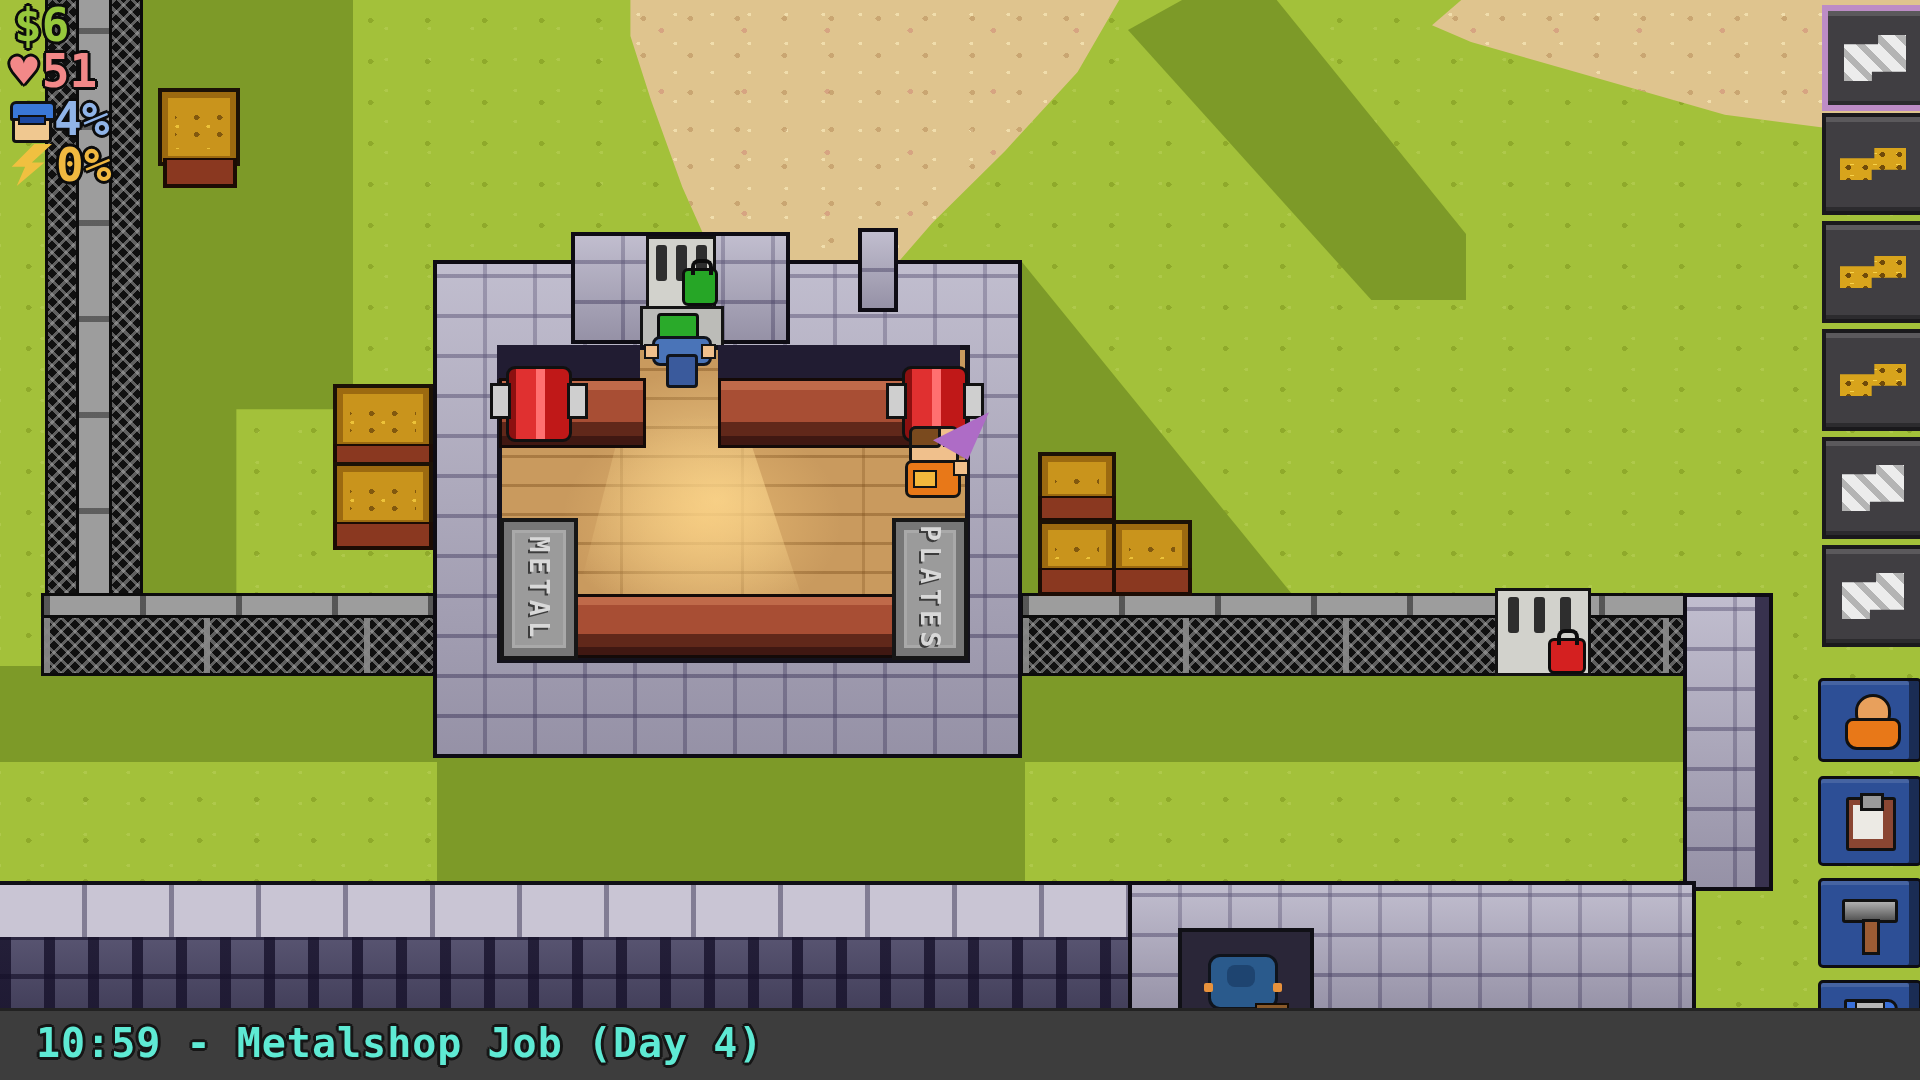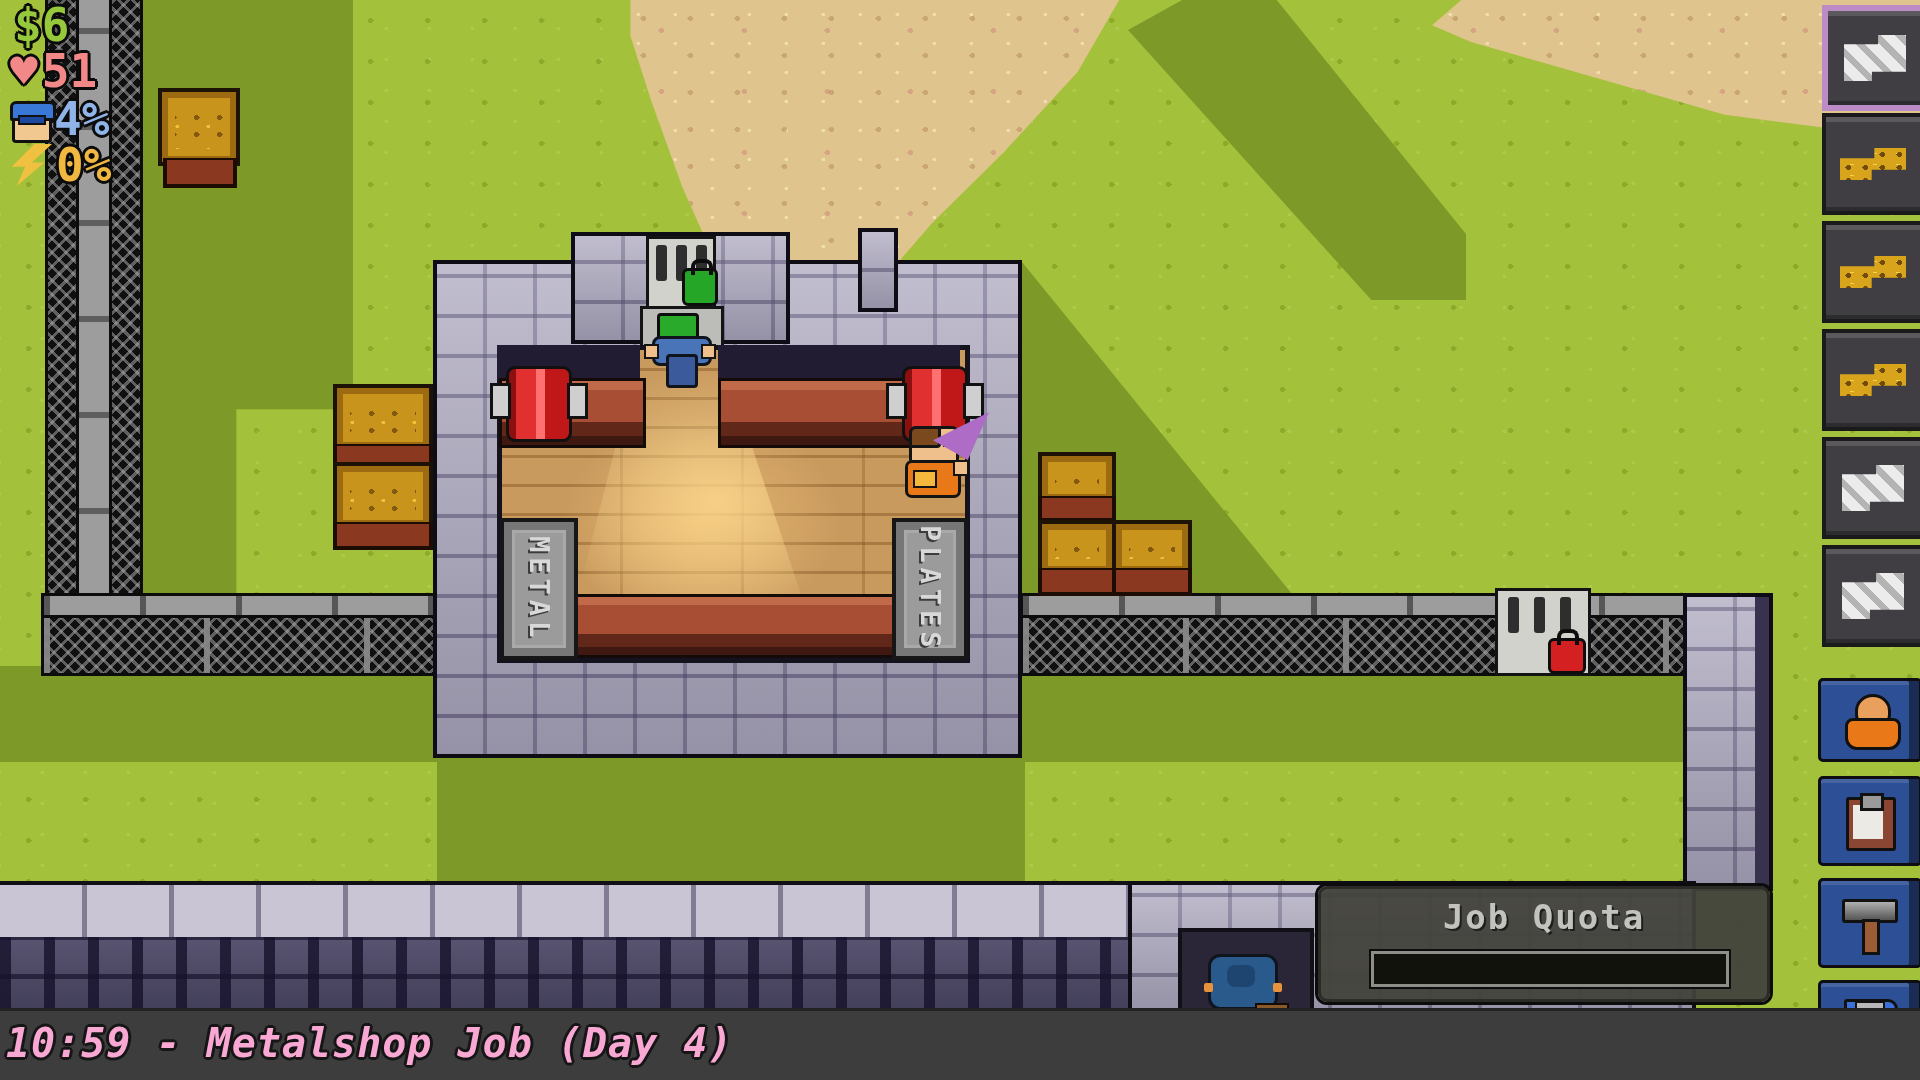--- a/index.html
+++ b/index.html
@@ -112,24 +112,24 @@
     display:flex;align-items:center;justify-content:center;}
   
   #job-quota{background:rgba(66,66,60,.95);border:3px solid #2a2a26;border-radius:9px;
     box-shadow:0 0 0 3px #0c0c0c;}
   #job-quota .title{text-align:center;font-weight:bold;font-size:34px;color:#c2c2be;
     margin-top:8px;letter-spacing:2px;text-shadow:2px 2px 0 #1e1e1c;}
   #quota-bar{position:absolute;left:50px;top:62px;width:352px;height:30px;background:#12120c;
     border:3px solid #8e8e88;box-shadow:0 0 0 2px #0c0c0c;}
   #quota-fill{height:100%;width:0;background:#a6bd1e;}
   #status-bar{background:#3d3d3d;border-bottom:6px solid #191919;box-shadow:0 -3px 0 #222;}
-  #status-bar .txt{font-weight:bold;font-size:40px;line-height:64px;color:#f9a8d4;
-    padding-left:6px;letter-spacing:1px;
+  #status-bar .txt{font-weight:bold;font-size:40px;line-height:64px;color:#5eead4;
+    padding-left:36px;letter-spacing:1px;
     text-shadow:-3px 0 #161616,3px 0 #161616,0 -3px #161616,0 3px #161616,
-      2px 2px #161616,-2px -2px #161616,2px -2px #161616,-2px 2px #161616;font-style:italic;}
+      2px 2px #161616,-2px -2px #161616,2px -2px #161616,-2px 2px #161616;}
 </style>
 </head>
 <body>
 
 <div id="stage">
 
   <div class="abs sand" style="left:620px;top:0;width:520px;height:360px;
        clip-path:polygon(14% 0,96% 0,88% 20%,74% 42%,60% 62%,48% 82%,40% 100%,24% 100%,20% 78%,12% 52%,6% 28%,2% 10%,2% 0);"></div>
   <div class="abs sand" style="left:1432px;top:0;width:488px;height:140px;
        clip-path:polygon(0 18%,6% 0,100% 0,100% 100%,60% 82%,30% 52%,8% 30%);"></div>
@@ -314,24 +314,18 @@
     </span>
   </div>
   <div class="gbtn" style="top:980px;height:84px;">
     <span style="position:relative;width:52px;height:52px;display:block;">
       <span style="position:absolute;left:0;top:0;width:48px;height:48px;background:#3a70d8;border:3px solid #111;border-radius:3px 10px 3px 3px;"></span>
       <span style="position:absolute;left:11px;top:2px;width:26px;height:16px;background:#b8b8b8;border:2px solid #111;"></span>
       <span style="position:absolute;left:8px;top:26px;width:32px;height:18px;background:#e4e4e4;border:2px solid #111;"></span>
     </span>
   </div>
 
-  <div id="job-quota" class="abs" style="left:1318px;top:886px;width:446px;height:110px;">
-    <div class="title">Job Quota</div>
-    <div id="quota-bar">
-      <div id="quota-fill" style="width: 0%;"></div>
-    </div>
-  </div>
 
   <div id="status-bar" class="abs" style="left:0;top:1011px;width:1920px;height:69px;">
     <div class="txt">10:59 - Metalshop Job (Day 4)</div>
   </div>
 
 </div>
 
 </body></html>

